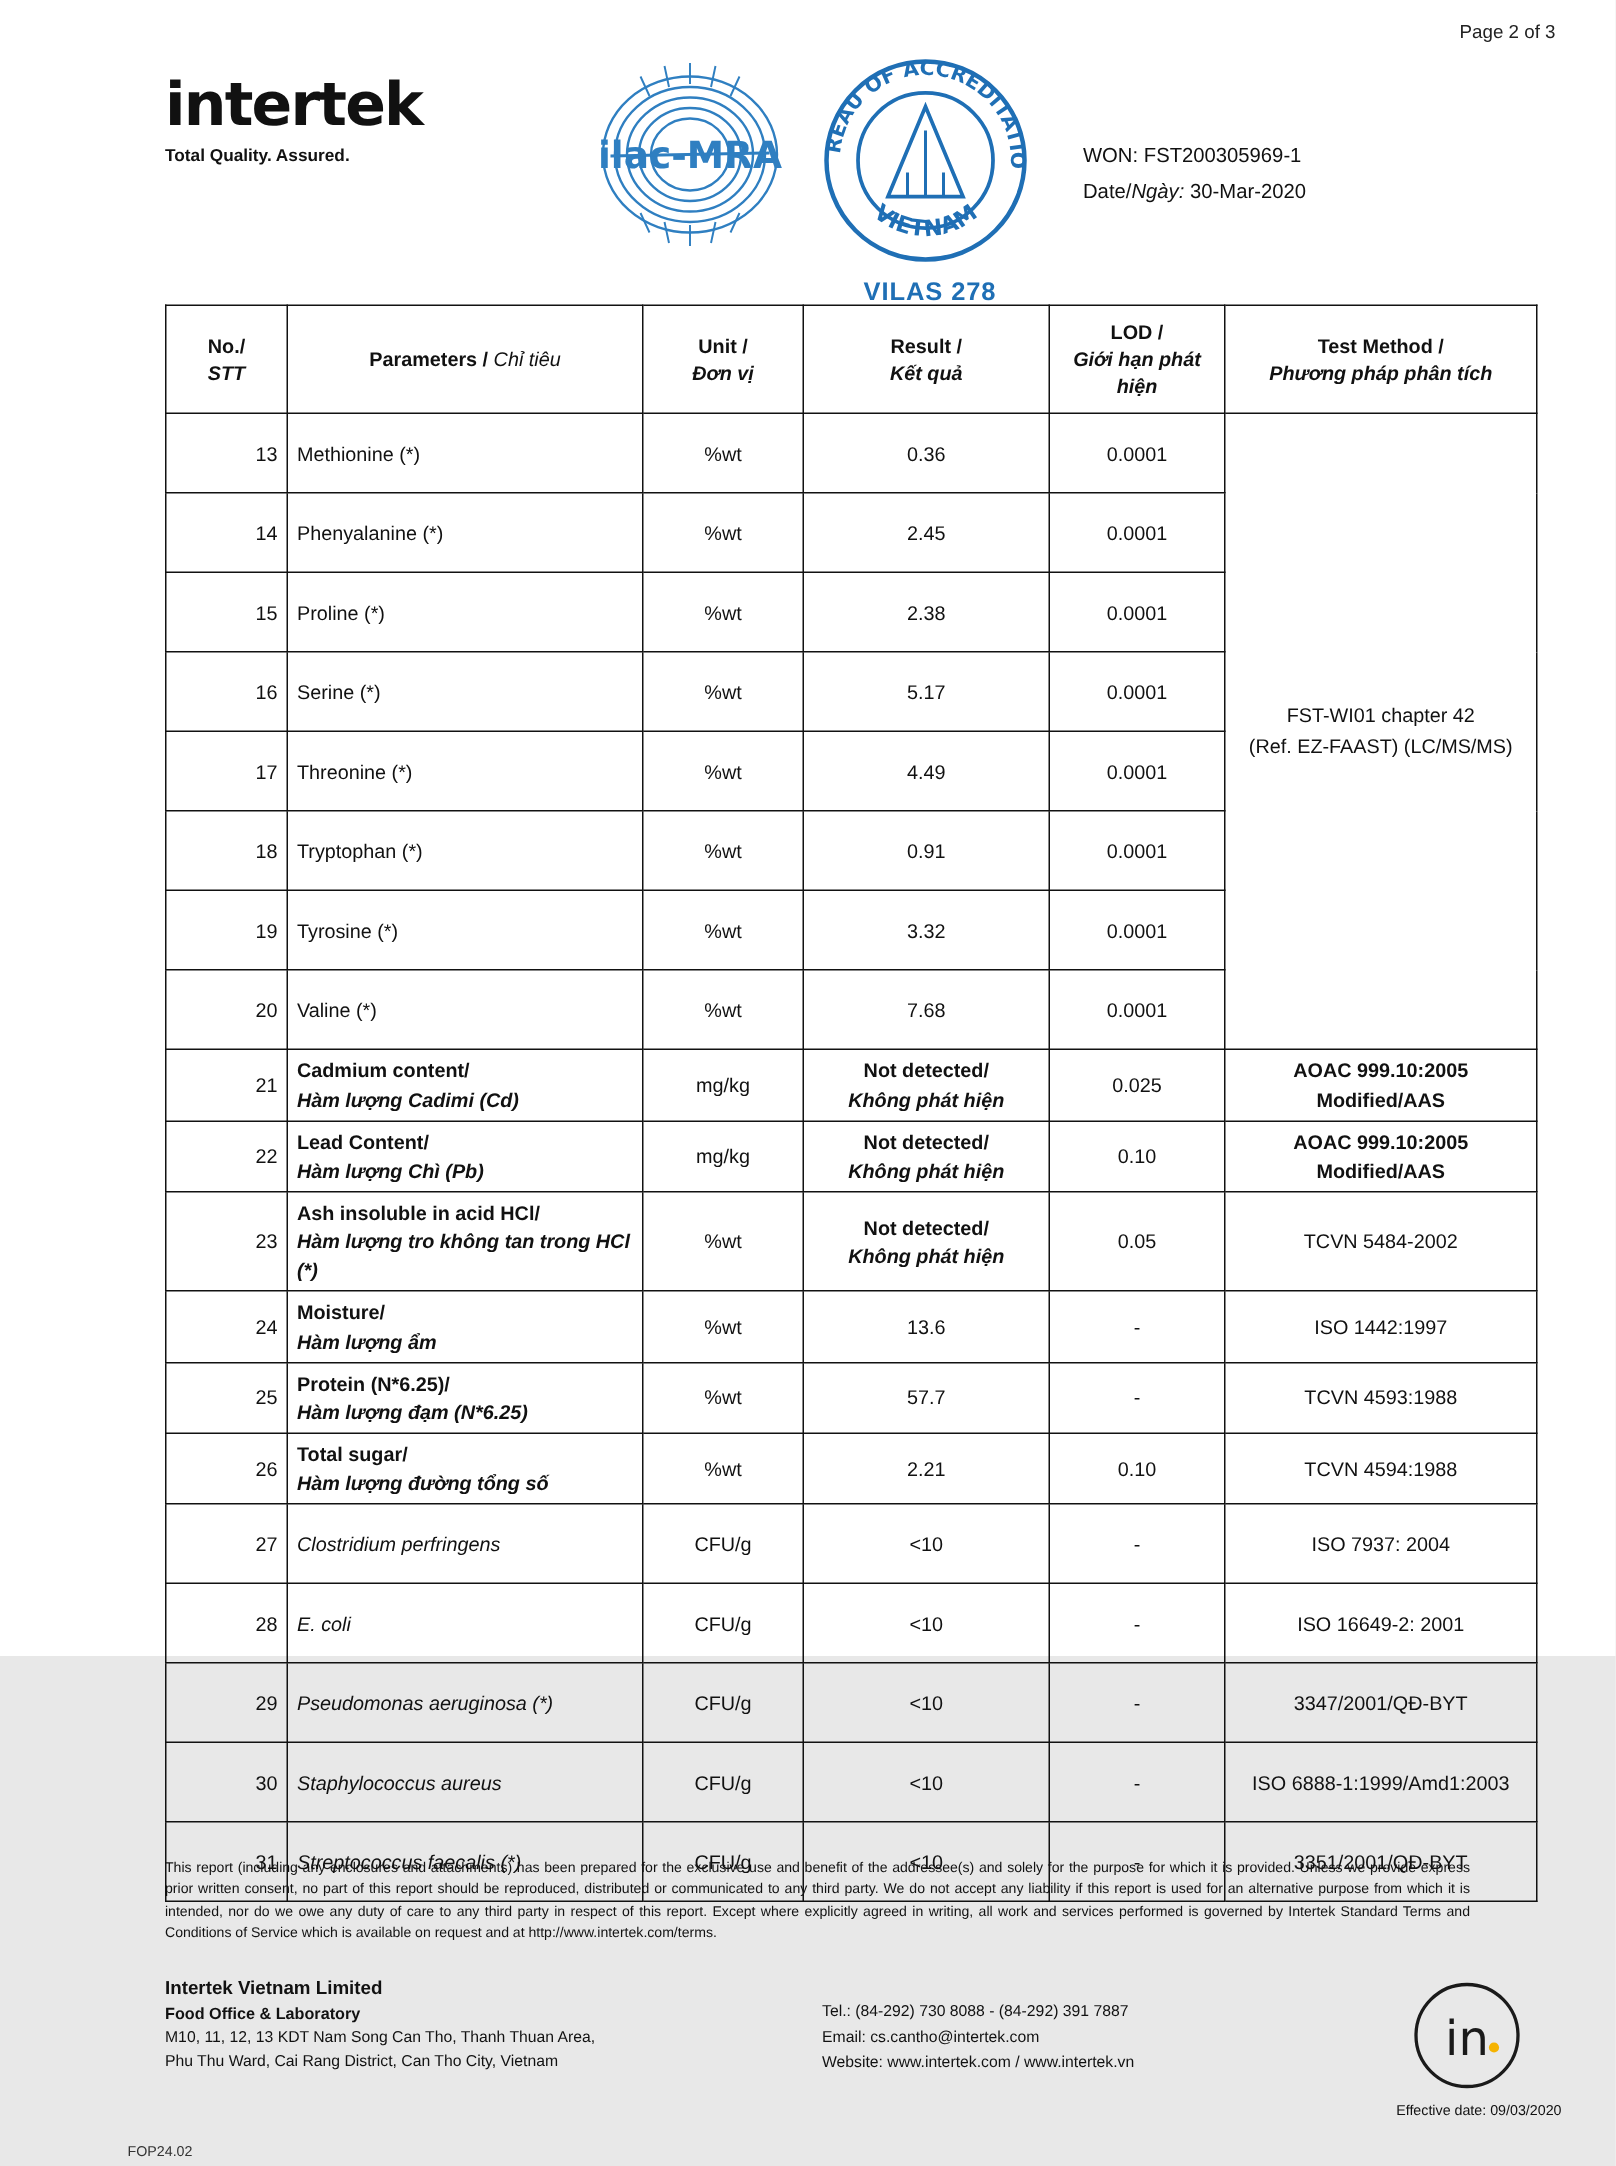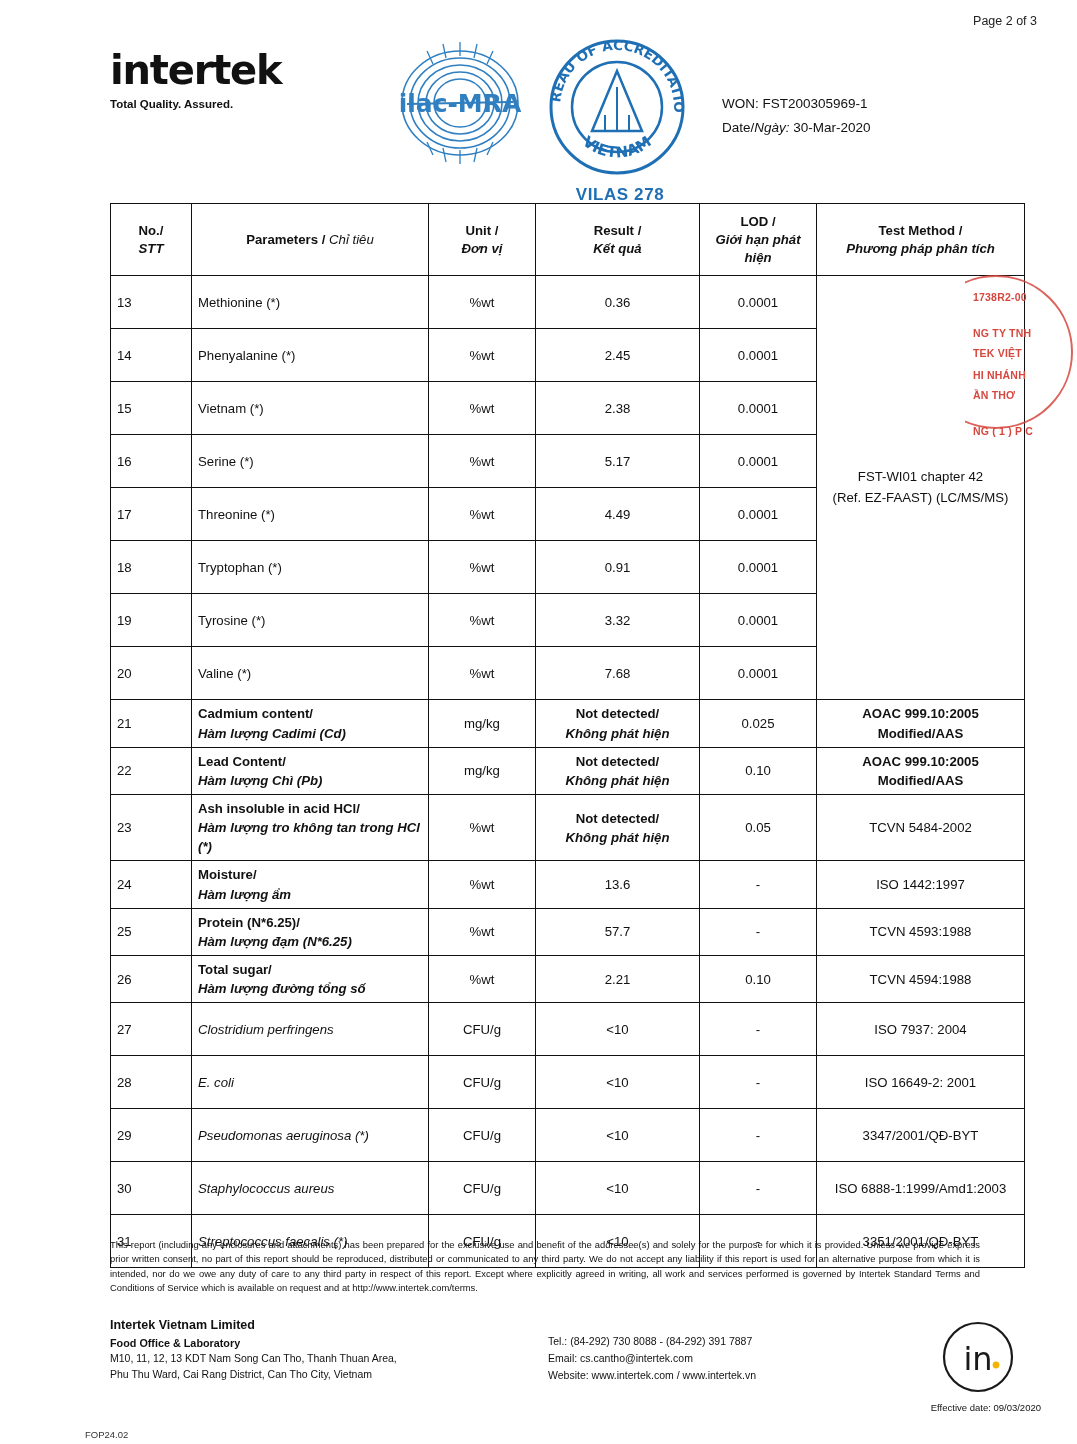--- a/index.html
+++ b/index.html
@@ -10,21 +10,21 @@
   body {
     width: 1077px;
     height: 1444px;
     font-family: "Liberation Sans", sans-serif;
     color: #1a1a1a;
     overflow: hidden;
   }
   .page {
     position: relative;
     width: 1077px;
-    height: 1444px;
+    height: 1104px;
     background: #ffffff;
     box-sizing: border-box;
     padding-left: 44px;
   }
   .page-number {
     position: absolute;
     top: 14px;
     right: 40px;
     font-size: 12.5px;
     color: #222;
@@ -116,21 +116,21 @@
     vertical-align: middle;
     color: #111;
   }
   table.report th {
     font-weight: bold;
     text-align: center;
     padding: 9px 4px;
     line-height: 1.35;
   }
   th i, td i { font-style: italic; font-weight: normal; }
-  .c-no  { width: 72px;  text-align: left; }
+  .c-no  { width: 72px;  text-align: right; }
   .c-par { width: 228px; text-align: left; padding-left: 10px; }
   .c-unit{ width: 98px;  text-align: center; }
   .c-res { width: 155px; text-align: center; }
   .c-lod { width: 108px; text-align: center; }
   .c-met { width: 199px; text-align: center; margin-left: 14px; }
   .two-line { line-height: 1.45; font-weight: bold; }
   .ital { font-style: italic; }
   .sp-row td { height: 44px; }
   .methodbig { text-align: center; line-height: 1.55; }
 
@@ -336,21 +336,21 @@
         </tr>
         <tr class="sp-row">
           <td class="c-no">14</td>
           <td class="c-par">Phenyalanine (*)</td>
           <td class="c-unit">%wt</td>
           <td class="c-res">2.45</td>
           <td class="c-lod">0.0001</td>
         </tr>
         <tr class="sp-row">
           <td class="c-no">15</td>
-          <td class="c-par">Vietnam (*)</td>
+          <td class="c-par">Proline (*)</td>
           <td class="c-unit">%wt</td>
           <td class="c-res">2.38</td>
           <td class="c-lod">0.0001</td>
         </tr>
         <tr class="sp-row">
           <td class="c-no">16</td>
           <td class="c-par">Serine (*)</td>
           <td class="c-unit">%wt</td>
           <td class="c-res">5.17</td>
           <td class="c-lod">0.0001</td>
@@ -508,29 +508,20 @@
           <td class="c-par ital">Streptococcus faecalis (*)</td>
           <td class="c-unit">CFU/g</td>
           <td class="c-res">&lt;10</td>
           <td class="c-lod">-</td>
           <td class="c-met">3351/2001/QĐ-BYT</td>
         </tr>
       </tbody>
     </table>
   </div>
 
-  <div class="stamp">
-    <div class="ring"></div>
-    <div class="st-line" style="top:16px">1738R2-00</div>
-    <div class="st-line" style="top:52px">NG TY TNH</div>
-    <div class="st-line" style="top:72px">TEK VIỆT</div>
-    <div class="st-line" style="top:94px">HI NHÁNH</div>
-    <div class="st-line" style="top:114px">ẦN THƠ</div>
-    <div class="st-line" style="top:150px">NG ( 1 ) P C</div>
-  </div>
 
   <div class="disclaimer">This report (including any enclosures and attachments) has been prepared for the exclusive use and benefit of the addressee(s) and solely for the purpose for which it is provided. Unless we provide express prior written consent, no part of this report should be reproduced, distributed or communicated to any third party. We do not accept any liability if this report is used for an alternative purpose from which it is intended, nor do we owe any duty of care to any third party in respect of this report. Except where explicitly agreed in writing, all work and services performed is governed by Intertek Standard Terms and Conditions of Service which is available on request and at http://www.intertek.com/terms.</div>
 
   <div class="footinfo">
     <div class="b1">Intertek Vietnam Limited</div>
     <div class="b2">Food Office &amp; Laboratory</div>
     <div>M10, 11, 12, 13 KDT Nam Song Can Tho, Thanh Thuan Area,</div>
     <div>Phu Thu Ward, Cai Rang District, Can Tho City, Vietnam</div>
   </div>
 

